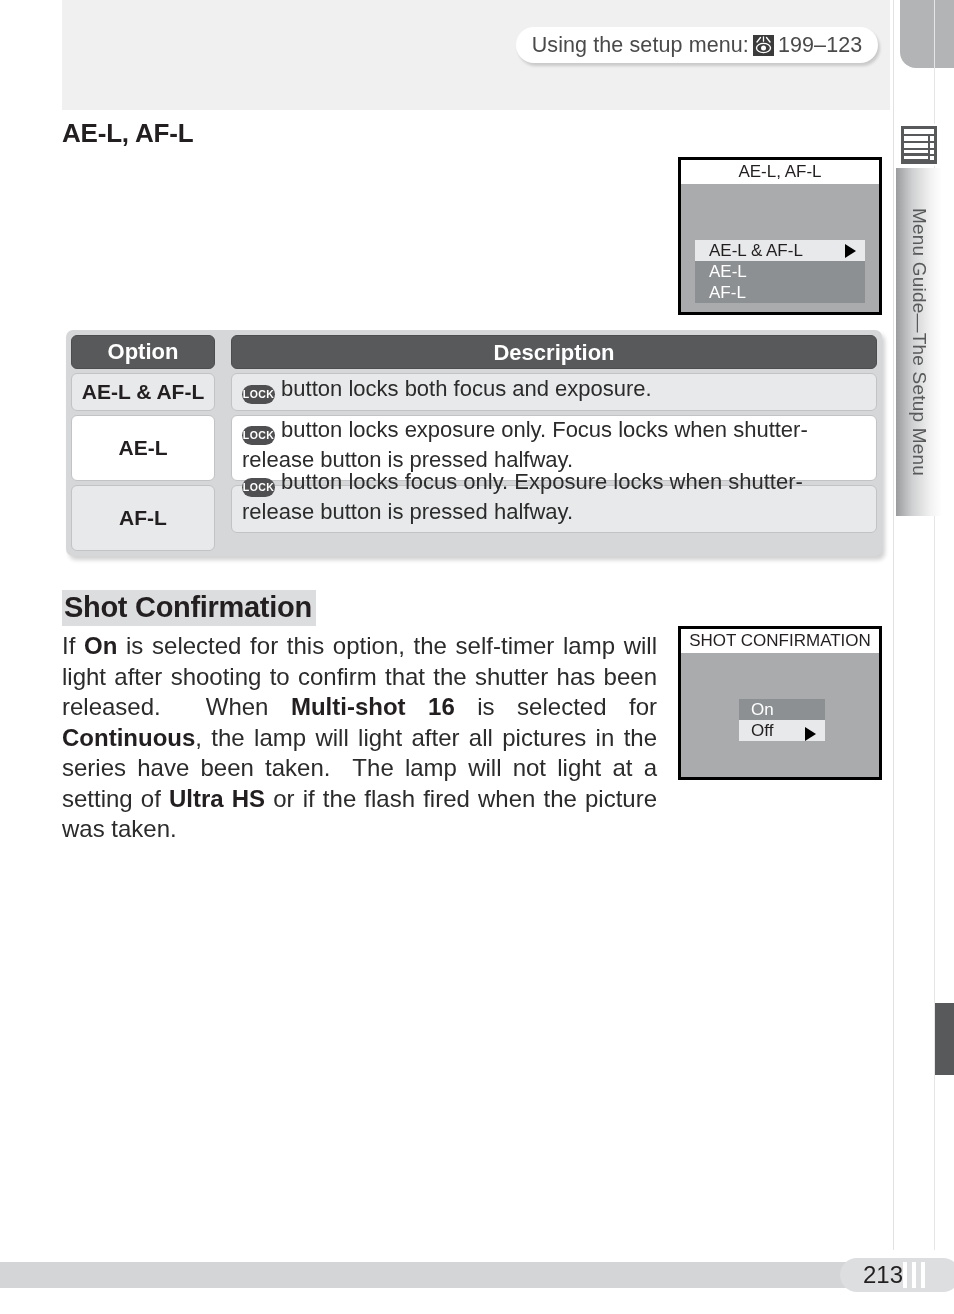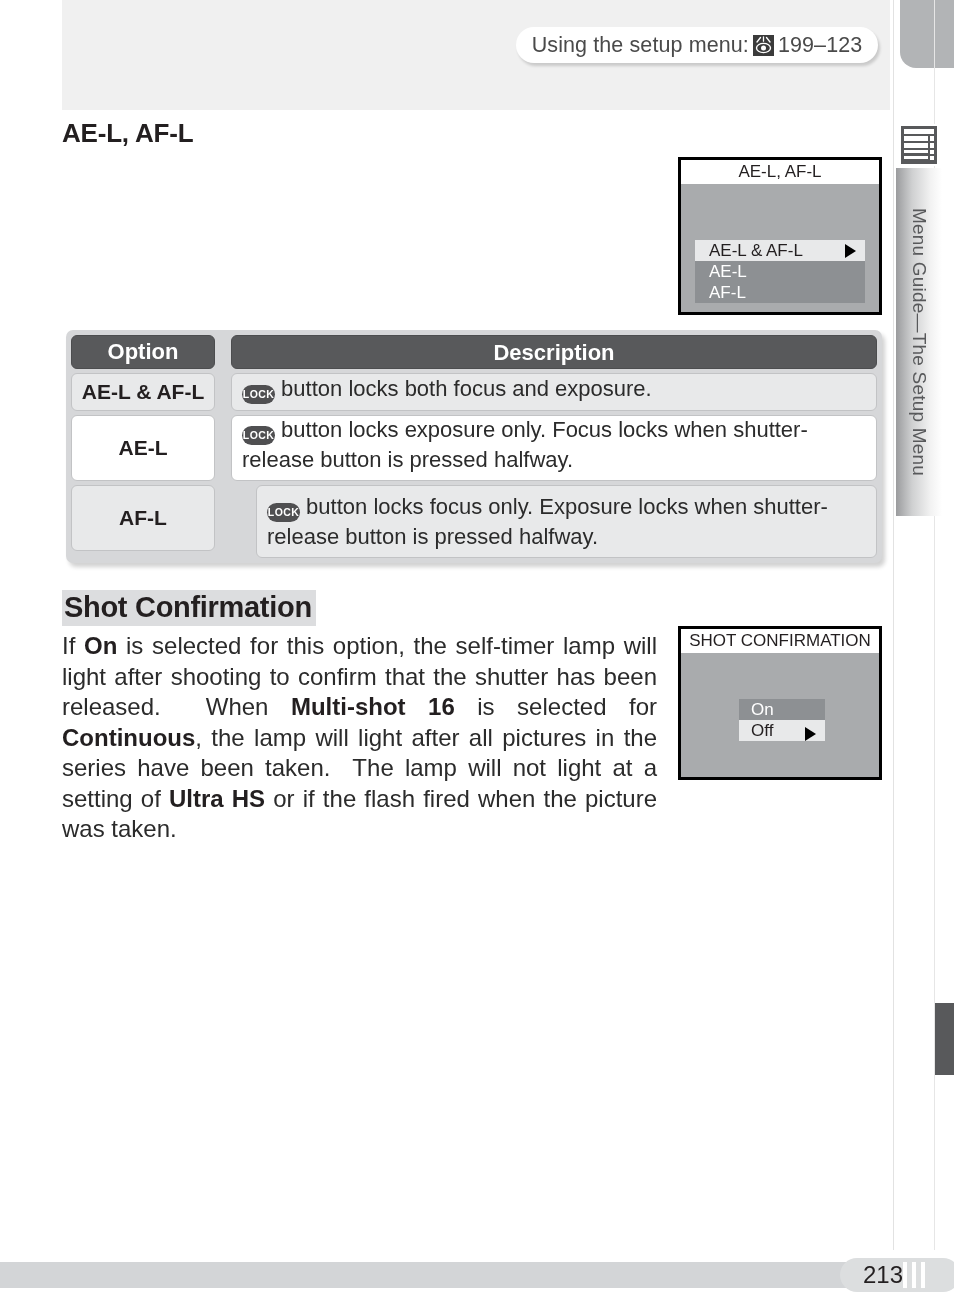--- a/index.html
+++ b/index.html
@@ -464,21 +464,21 @@
 
     <div class="tbl-row r-white">
       <div class="cell cell-opt" style="height:66px;">AE-L</div>
       <div class="cell cell-desc" style="height:66px;">
         <span><span class="lock sm">LOCK</span><span> button locks exposure only.   Focus locks when shutter-release button is pressed halfway.</span></span>
       </div>
     </div>
 
     <div class="tbl-row r-light">
       <div class="cell cell-opt" style="height:66px;">AF-L</div>
-      <div class="cell cell-desc" style="height:73px;margin-left:25px;">
+      <div class="cell cell-desc" style="height:48px;">
         <span><span class="lock sm">LOCK</span><span> button locks focus only.   Exposure locks when shutter-release button is pressed halfway.</span></span>
       </div>
     </div>
 
   </div>
 
   <div class="footer-bar"></div>
   <div class="footer-pill"></div>
   <div class="footer-pagenum">213</div>
   <div class="footer-ticks">

